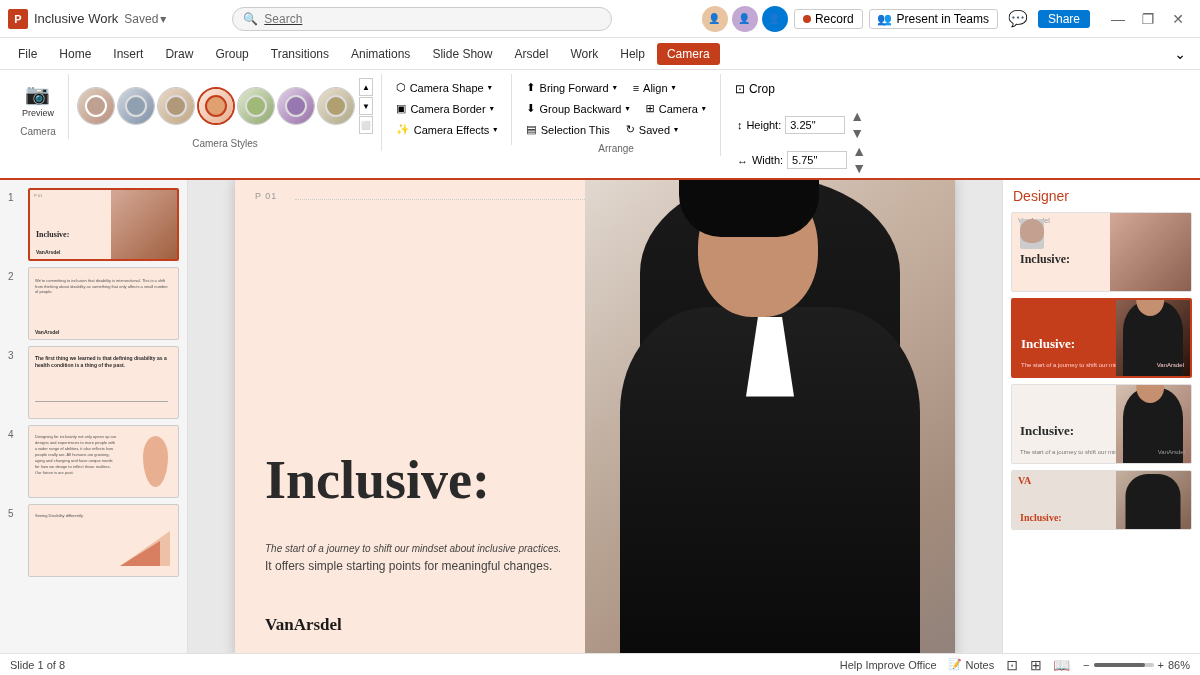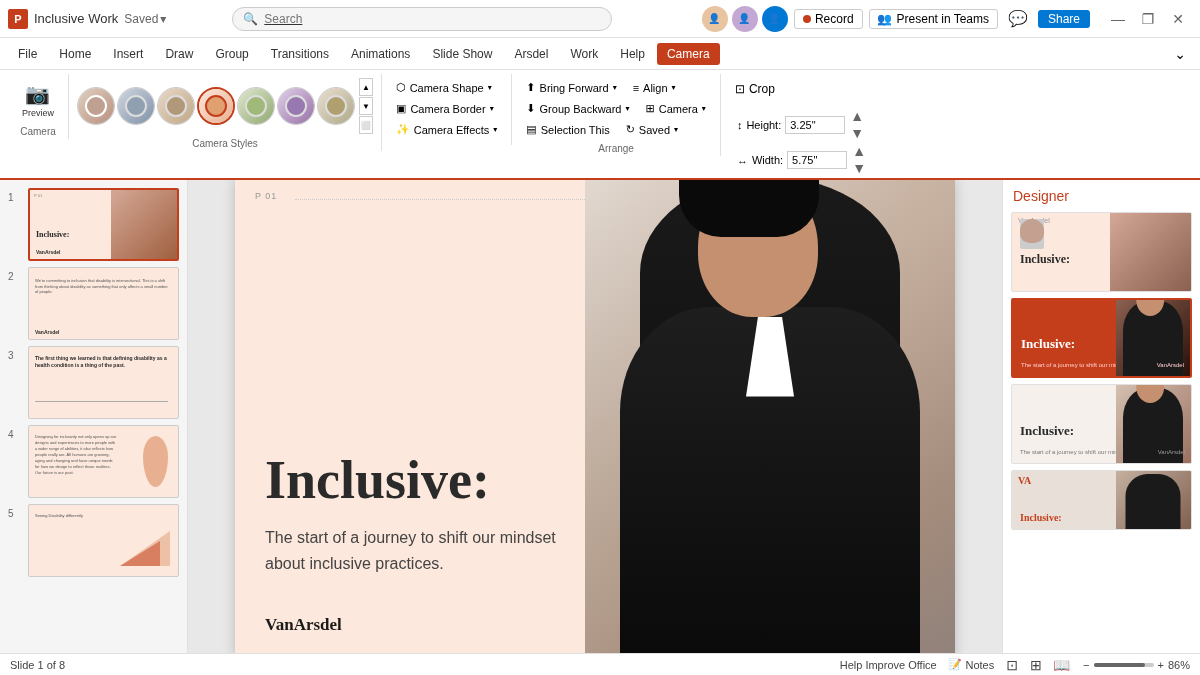--- a/index.html
+++ b/index.html
@@ -408,21 +408,22 @@
 
           <div style="position:absolute;bottom:0;left:50%;transform:translateX(-50%);width:300px;height:350px;background:linear-gradient(to bottom, #1e1e1e 0%, #0a0a0a 100%);border-radius:30% 30% 0 0;z-index:1;"></div>
 
           <div style="position:absolute;bottom:260px;left:50%;transform:translateX(-50%);width:60px;height:80px;background:white;clip-path:polygon(30% 0%, 70% 0%, 90% 100%, 10% 100%);z-index:2;"></div>
         </div>
       </div>
 
       <div style="position:absolute;bottom:150px;left:30px;font-size:54px;font-weight:900;color:#2a2a2a;font-family:Georgia,serif;line-height:1;">Inclusive:</div>
 
       <div style="position:absolute;bottom:80px;left:30px;max-width:300px;">
-        <div style="font-size:16px;color:#444;line-height:1.6;">The start of a journey to shift our mindset about inclusive practices.</div>
+        <div style="font-size:10px;color:#444;line-height:1.6;font-style:italic;">The start of a journey to shift our mindset about inclusive practices.</div>
+        <div style="font-size:12px;color:#444;line-height:1.6;">It offers simple starting points for meaningful changes.</div>
       </div>
 
       <div style="position:absolute;bottom:22px;left:30px;font-size:17px;font-weight:700;color:#1a1a1a;font-family:Georgia,serif;">
         <span>Van</span><span style="">Arsdel</span>
       </div>
     </div>
   </div>
 
   <div id="designer-panel">
     <div class="panel-title">Designer</div>

